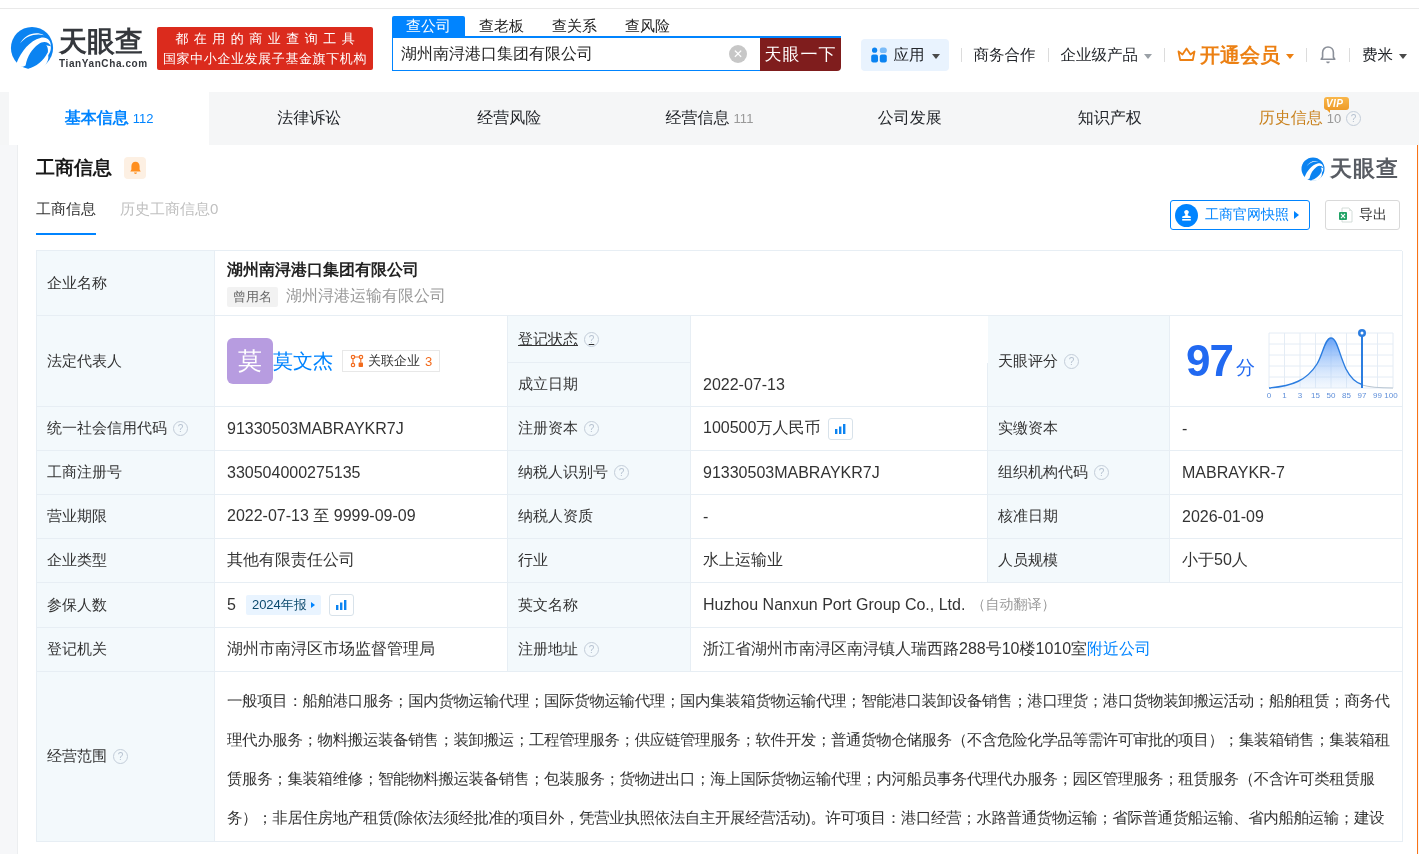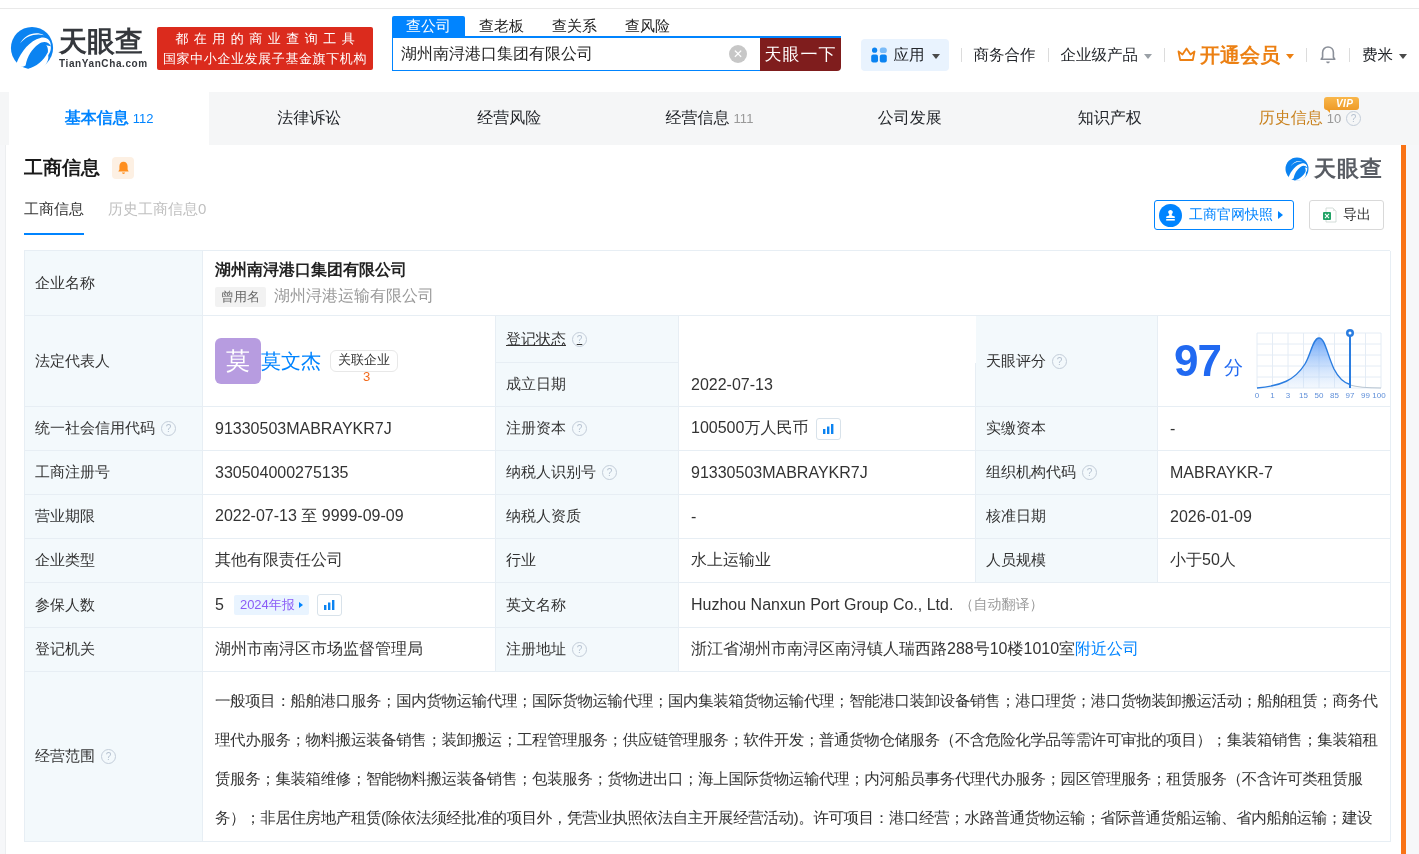--- a/index.html
+++ b/index.html
@@ -54,32 +54,32 @@
   
   .tabbar { position:absolute; left:0; top:92px; width:1419px; height:53px; background:#f5f6f7; }
   .tabbar-inner { position:absolute; left:9px; top:0; width:1401px; height:53px; display:flex; }
   .ntab { flex:1; display:flex; align-items:center; justify-content:center; font-size:16px;
     color:#23262b; cursor:pointer; position:relative; }
   .ntab.active { background:#fff; color:#0084ff; font-weight:bold; }
   .ntab .cnt { font-size:13px; margin-left:4px; color:#999; font-weight:normal; }
   .ntab.active .cnt { color:#0084ff;text-align:center; }
   .ntab.vip-tab { color:#c9821f; }
   .vip-badge { position:absolute; top:5px; left:50%; margin-left:14px; background:linear-gradient(180deg,#f9b74b,#ee9b28);
-    color:#fff; font-size:10px; font-weight:bold; font-style:italic; padding:1px 5px 1px 12px; border-radius:3px;
+    color:#fff; font-size:10px; font-weight:bold; font-style:italic; padding:1px 5px 1px 2px; border-radius:3px;
     line-height:11px; letter-spacing:0.5px; }
   .vip-badge:after { content:""; position:absolute; left:2px; bottom:-3px; width:0; height:0;
     border-left:4px solid transparent; border-right:0 solid transparent; border-top:4px solid #ee9b28; }
   .qmark { display:inline-block; width:15px; height:15px; border:1px solid #c3cdd9; border-radius:50%;
     color:#b6c2d0; font-size:10px; line-height:13px; text-align:center; font-weight:normal; font-style:normal; }
   .ntab .qmark { margin-left:5px; }
 
   
   .page-bg { position:absolute; left:0; top:145px; width:1419px; height:709px; background:#f6f7f9; }
-  .card { position:absolute; left:5px; top:145px; width:1401px; height:709px; background:#fff;
-    border-left:1px solid #eceef0; border-right:5px solid #f97316; }
+  .card { position:absolute; left:17px; top:145px; width:1401px; height:709px; background:#fff;
+    border-left:1px solid #eceef0; border-right:1px solid #f97316; }
 
   .sec-head { position:absolute; left:18px; top:10px; display:flex; align-items:center; }
   .sec-title { font-size:19px; font-weight:bold; color:#1a1a1a; }
   .bell-chip { width:22px; height:22px; background:#fdf0e3; border-radius:4px; margin-left:12px;
     display:flex; align-items:center; justify-content:center; cursor:pointer; }
   .watermark { position:absolute; right:18px; top:9px; display:flex; align-items:center; }
   .watermark .wm-txt { font-size:22px; font-weight:bold; color:#585c63; margin-left:5px; letter-spacing:1px; }
 
   .subtabs { position:absolute; left:18px; top:55px; display:flex; }
   .subtab { font-size:15px; margin-right:24px; padding-bottom:14px; cursor:pointer; }
@@ -108,30 +108,30 @@
   .c.lab .qmark { margin-left:6px; flex:none; }
   .c.val { padding-left:12px; font-size:16px; color:#333; }
   .name-cell { flex-direction:column; align-items:flex-start; justify-content:center; }
   .cmp-name { font-size:16px; font-weight:bold; color:#222; line-height:22px; }
   .former { display:flex; align-items:center; margin-top:5px; }
   .former-tag { background:#f2f2f2; color:#666; font-size:13px; padding:1px 6px; border-radius:2px; }
   .former-name { color:#999; font-size:16px; margin-left:8px; }
   .avatar { width:46px; height:46px; border-radius:6px; background:#b79ce0; color:#fff; font-size:24px;
     display:flex; align-items:center; justify-content:center; flex:none; cursor:pointer; }
   .rep-name { color:#0084ff; font-size:20px; margin-left:0; cursor:pointer; }
-  .rel-chip { display:flex; align-items:center; border:1px solid #e8e8e8; border-radius:6px; height:22px;
-    padding:0 7px; margin-left:9px; font-size:13px; color:#333; cursor:pointer; background:#fff;flex-direction:column; }
+  .rel-chip { display:flex; align-items:center; border:1px solid #e8e8e8; border-radius:0; height:22px;
+    padding:0 7px; margin-left:9px; font-size:13px; color:#333; cursor:pointer; background:#fff; }
   .rel-chip .n { color:#f26a1c; margin-left:5px; }
   .rel-chip svg { margin-right:4px; }
   .status-badge { background:#edfbee; border:1px solid #84d98c; color:#30bf47; font-size:15px;
     height:24px; line-height:22px; padding:0 9px; border-radius:3px; }
   .dash { color:#333; }
   .chart-btn { width:25px; height:22px; border:1px solid #d8e2ea; border-radius:3px; margin-left:8px;
     display:flex; align-items:center; justify-content:center; cursor:pointer; background:#fff; }
-  .report-chip { background:#e9f4ff; color:#8b5cf6; font-size:13px; height:20px; display:flex; align-items:center;
+  .report-chip { background:#e9f4ff; color:#0c4a6e; font-size:13px; height:20px; display:flex; align-items:center;
     border-radius:2px; padding:0 6px; margin-left:10px; cursor:pointer; }
   .report-chip .arr { width:0; height:0; border-top:3.5px solid transparent; border-bottom:3.5px solid transparent;
     border-left:4.5px solid #0084ff; margin-left:4px; }
   .gray-note { color:#999; margin-left:6px; font-size:14px; }
   .near-link { color:#0084ff; cursor:pointer; white-space:nowrap; }
   .scope-cell { align-items:flex-start; padding:9px 12px 0 12px; }
   .scope-text { font-size:15.5px; letter-spacing:-0.4px; line-height:39px; color:#333; }
 
   
   .score-cell { padding-left:18px; }

